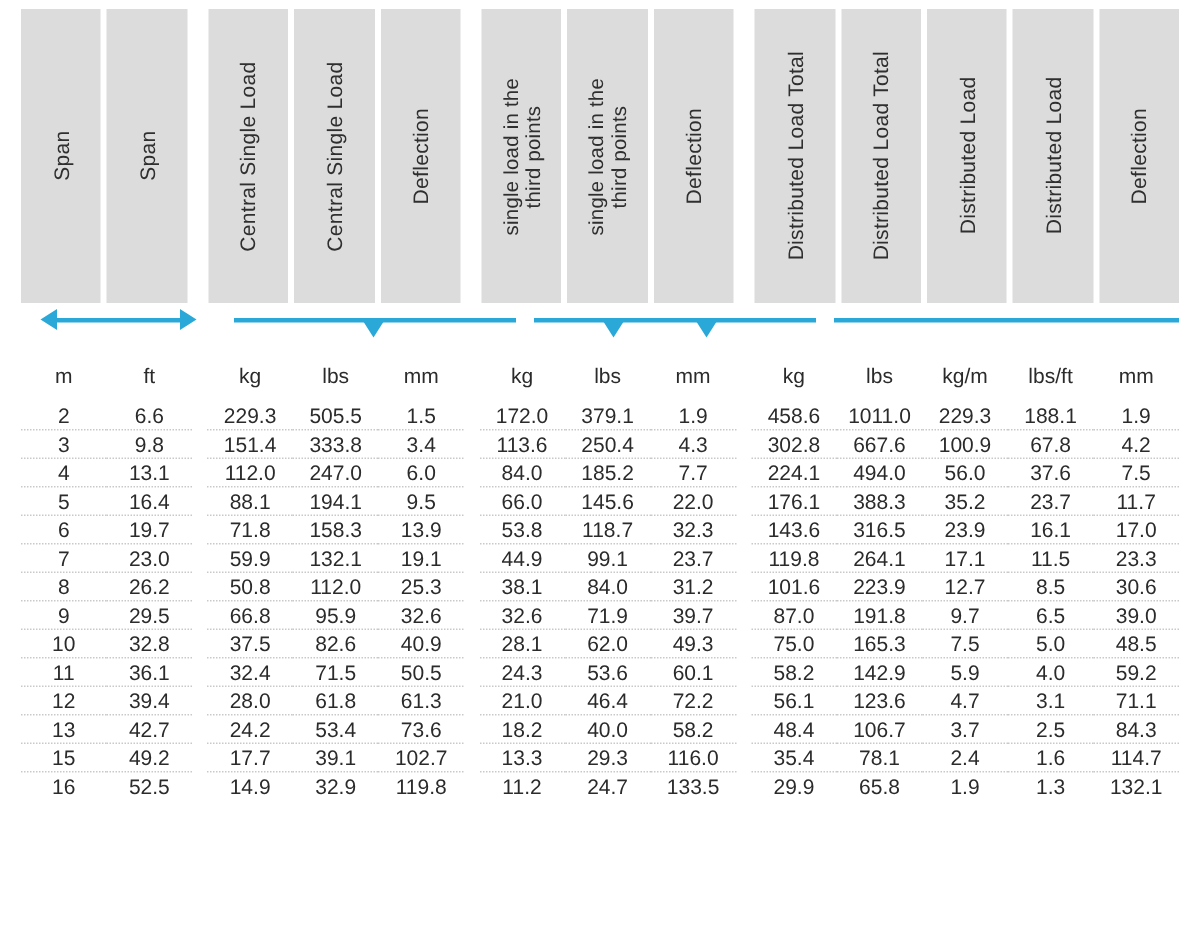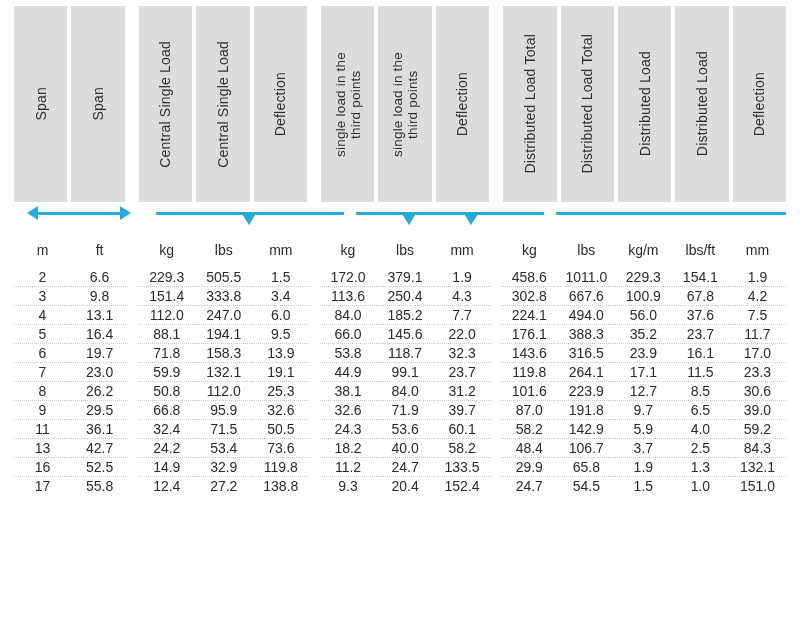--- a/index.html
+++ b/index.html
@@ -235,21 +235,21 @@
           <td>505.5</td>
           <td>1.5</td>
           <td class="sep"></td>
           <td>172.0</td>
           <td>379.1</td>
           <td>1.9</td>
           <td class="sep"></td>
           <td>458.6</td>
           <td>1011.0</td>
           <td>229.3</td>
-          <td>154.1</td>
+          <td>188.1</td>
           <td>1.9</td>
         </tr>
         <tr>
           <td>3</td>
           <td>9.8</td>
           <td class="sep"></td>
           <td>151.4</td>
           <td>333.8</td>
           <td>3.4</td>
           <td class="sep"></td>
@@ -365,87 +365,123 @@
           <td>71.9</td>
           <td>39.7</td>
           <td class="sep"></td>
           <td>87.0</td>
           <td>191.8</td>
           <td>9.7</td>
           <td>6.5</td>
           <td>39.0</td>
         </tr>
         <tr>
+          <td>10</td>
+          <td>32.8</td>
+          <td class="sep"></td>
+          <td>37.5</td>
+          <td>82.6</td>
+          <td>40.9</td>
+          <td class="sep"></td>
+          <td>28.1</td>
+          <td>62.0</td>
+          <td>49.3</td>
+          <td class="sep"></td>
+          <td>75.0</td>
+          <td>165.3</td>
+          <td>7.5</td>
+          <td>5.0</td>
+          <td>48.5</td>
+        </tr>
+        <tr>
           <td>11</td>
           <td>36.1</td>
           <td class="sep"></td>
           <td>32.4</td>
           <td>71.5</td>
           <td>50.5</td>
           <td class="sep"></td>
           <td>24.3</td>
           <td>53.6</td>
           <td>60.1</td>
           <td class="sep"></td>
           <td>58.2</td>
           <td>142.9</td>
           <td>5.9</td>
           <td>4.0</td>
           <td>59.2</td>
         </tr>
         <tr>
+          <td>12</td>
+          <td>39.4</td>
+          <td class="sep"></td>
+          <td>28.0</td>
+          <td>61.8</td>
+          <td>61.3</td>
+          <td class="sep"></td>
+          <td>21.0</td>
+          <td>46.4</td>
+          <td>72.2</td>
+          <td class="sep"></td>
+          <td>56.1</td>
+          <td>123.6</td>
+          <td>4.7</td>
+          <td>3.1</td>
+          <td>71.1</td>
+        </tr>
+        <tr>
           <td>13</td>
           <td>42.7</td>
           <td class="sep"></td>
           <td>24.2</td>
           <td>53.4</td>
           <td>73.6</td>
           <td class="sep"></td>
           <td>18.2</td>
           <td>40.0</td>
           <td>58.2</td>
           <td class="sep"></td>
           <td>48.4</td>
           <td>106.7</td>
           <td>3.7</td>
           <td>2.5</td>
           <td>84.3</td>
         </tr>
         <tr>
+          <td>15</td>
+          <td>49.2</td>
+          <td class="sep"></td>
+          <td>17.7</td>
+          <td>39.1</td>
+          <td>102.7</td>
+          <td class="sep"></td>
+          <td>13.3</td>
+          <td>29.3</td>
+          <td>116.0</td>
+          <td class="sep"></td>
+          <td>35.4</td>
+          <td>78.1</td>
+          <td>2.4</td>
+          <td>1.6</td>
+          <td>114.7</td>
+        </tr>
+        <tr>
           <td>16</td>
           <td>52.5</td>
           <td class="sep"></td>
           <td>14.9</td>
           <td>32.9</td>
           <td>119.8</td>
           <td class="sep"></td>
           <td>11.2</td>
           <td>24.7</td>
           <td>133.5</td>
           <td class="sep"></td>
           <td>29.9</td>
           <td>65.8</td>
           <td>1.9</td>
           <td>1.3</td>
           <td>132.1</td>
         </tr>
-        <tr>
-          <td>17</td>
-          <td>55.8</td>
-          <td class="sep"></td>
-          <td>12.4</td>
-          <td>27.2</td>
-          <td>138.8</td>
-          <td class="sep"></td>
-          <td>9.3</td>
-          <td>20.4</td>
-          <td>152.4</td>
-          <td class="sep"></td>
-          <td>24.7</td>
-          <td>54.5</td>
-          <td>1.5</td>
-          <td>1.0</td>
-          <td>151.0</td>
-        </tr>
       </tbody>
   </table>
 
 </div>
 
 </body></html>

